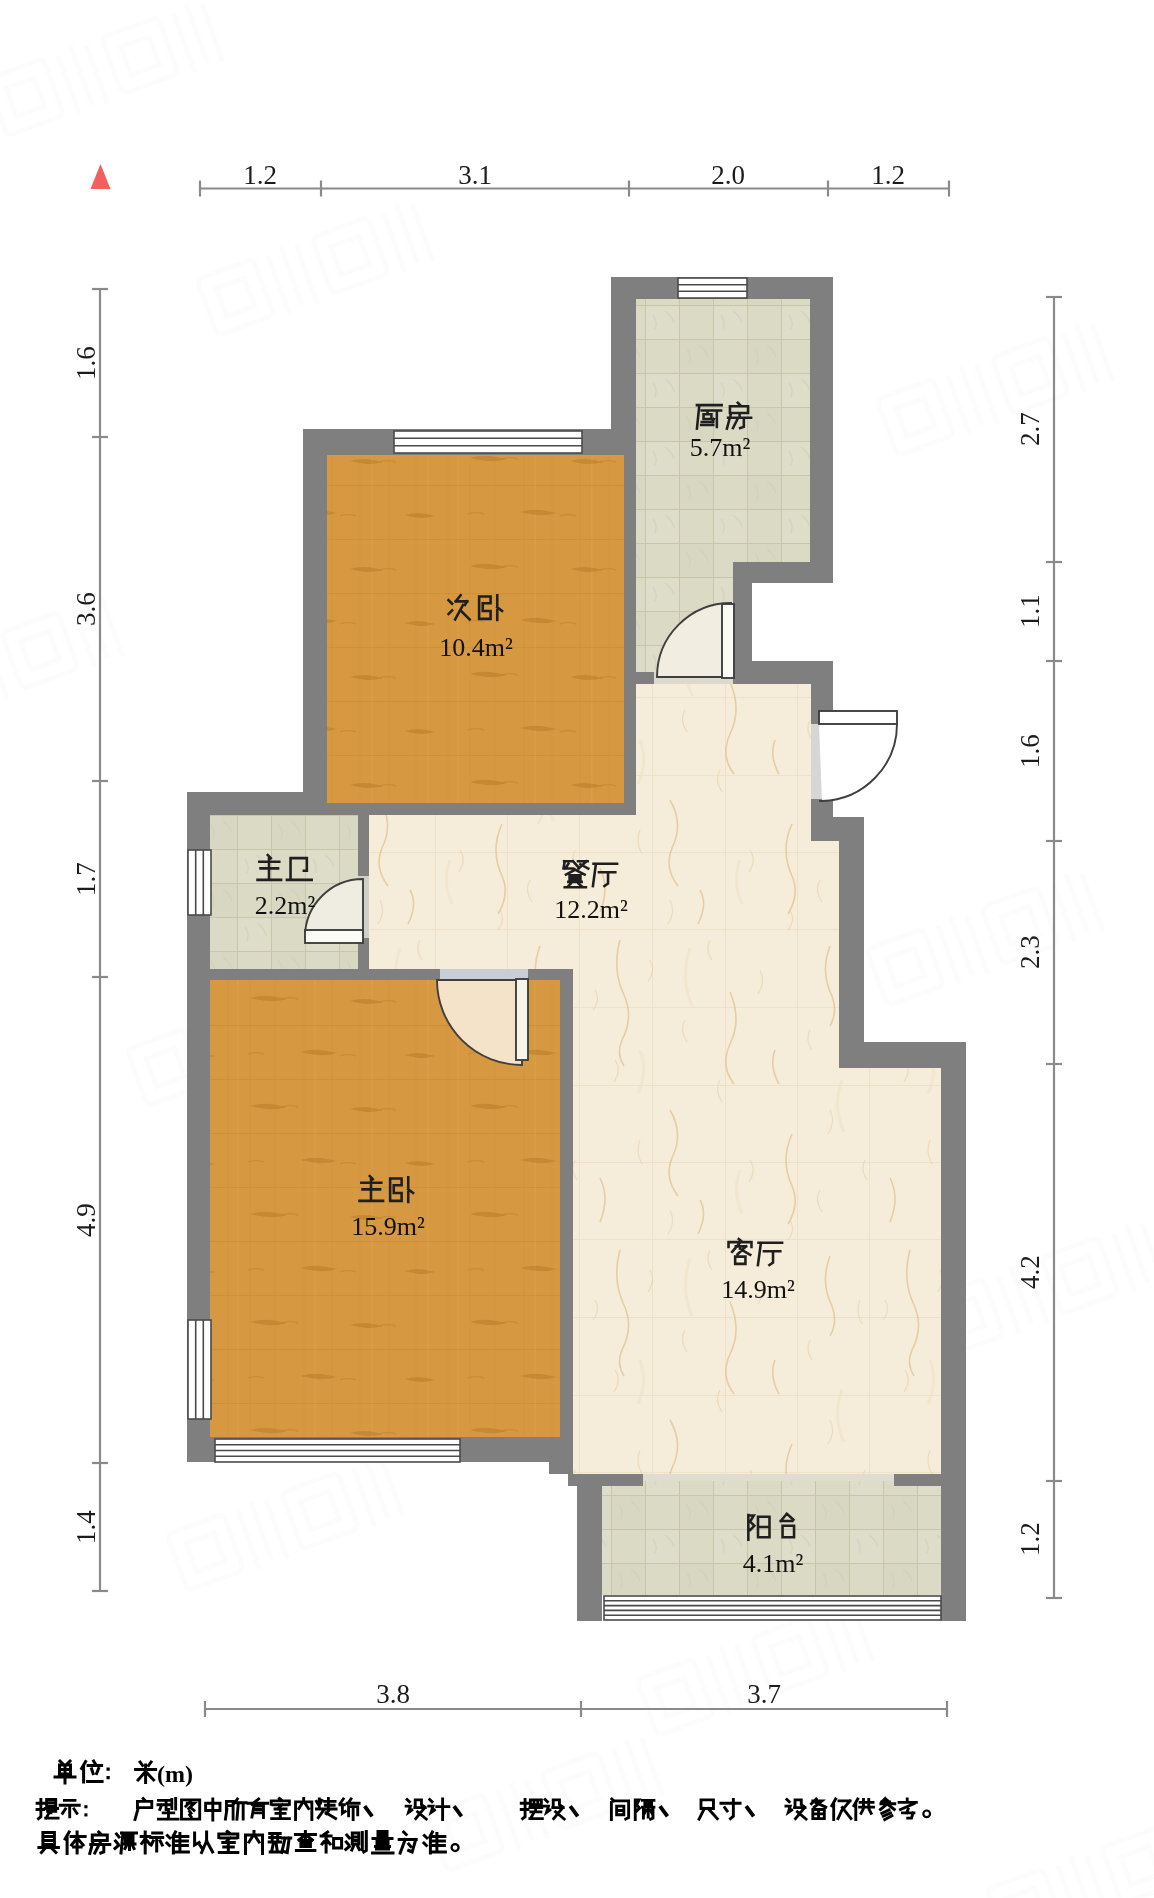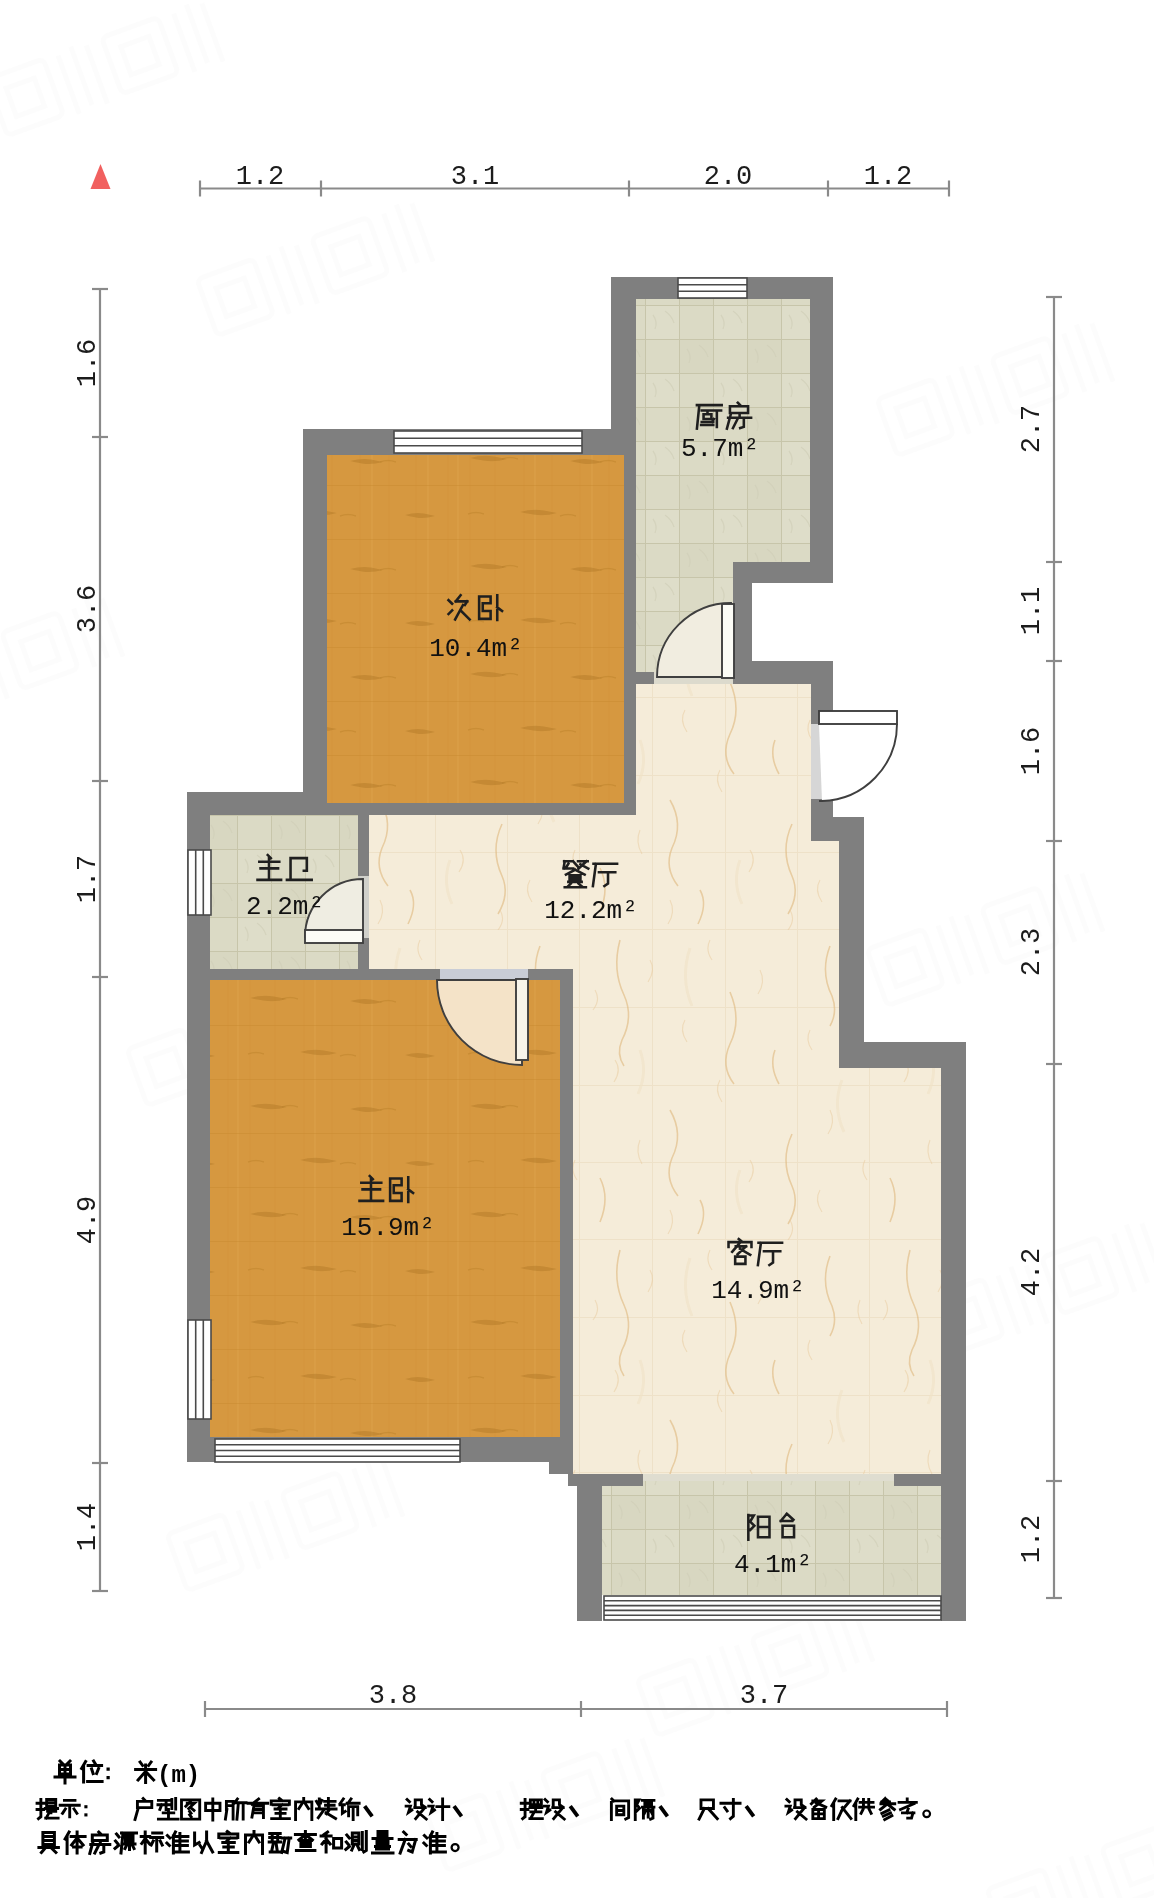--- a/index.html
+++ b/index.html
@@ -1,15 +1,15 @@
 <!DOCTYPE html>
 <html><head><meta charset="utf-8">
 <style>
 html,body{margin:0;padding:0;background:#fff}
-#page{position:relative;width:1154px;height:1898px;background:#be185d;overflow:hidden;font-family:Liberation Mono, monospace}
+#page{position:relative;width:1154px;height:1898px;background:#be185d;overflow:hidden;font-family:Liberation Serif, serif}
 </style></head><body>
 <div id="page">
 <svg width="1154" height="1898" viewBox="0 0 1154 1898">
 <defs>
 <pattern id="wood" width="220" height="108" patternUnits="userSpaceOnUse">
 <rect width="220" height="108" fill="#d69840"></rect>
 <g stroke="#c4862c" stroke-width="1" opacity="0.22">
 <line x1="8" y1="0" x2="8" y2="108"></line>
             <line x1="30" y1="0" x2="30" y2="108"></line>
             <line x1="55" y1="0" x2="55" y2="108"></line>

